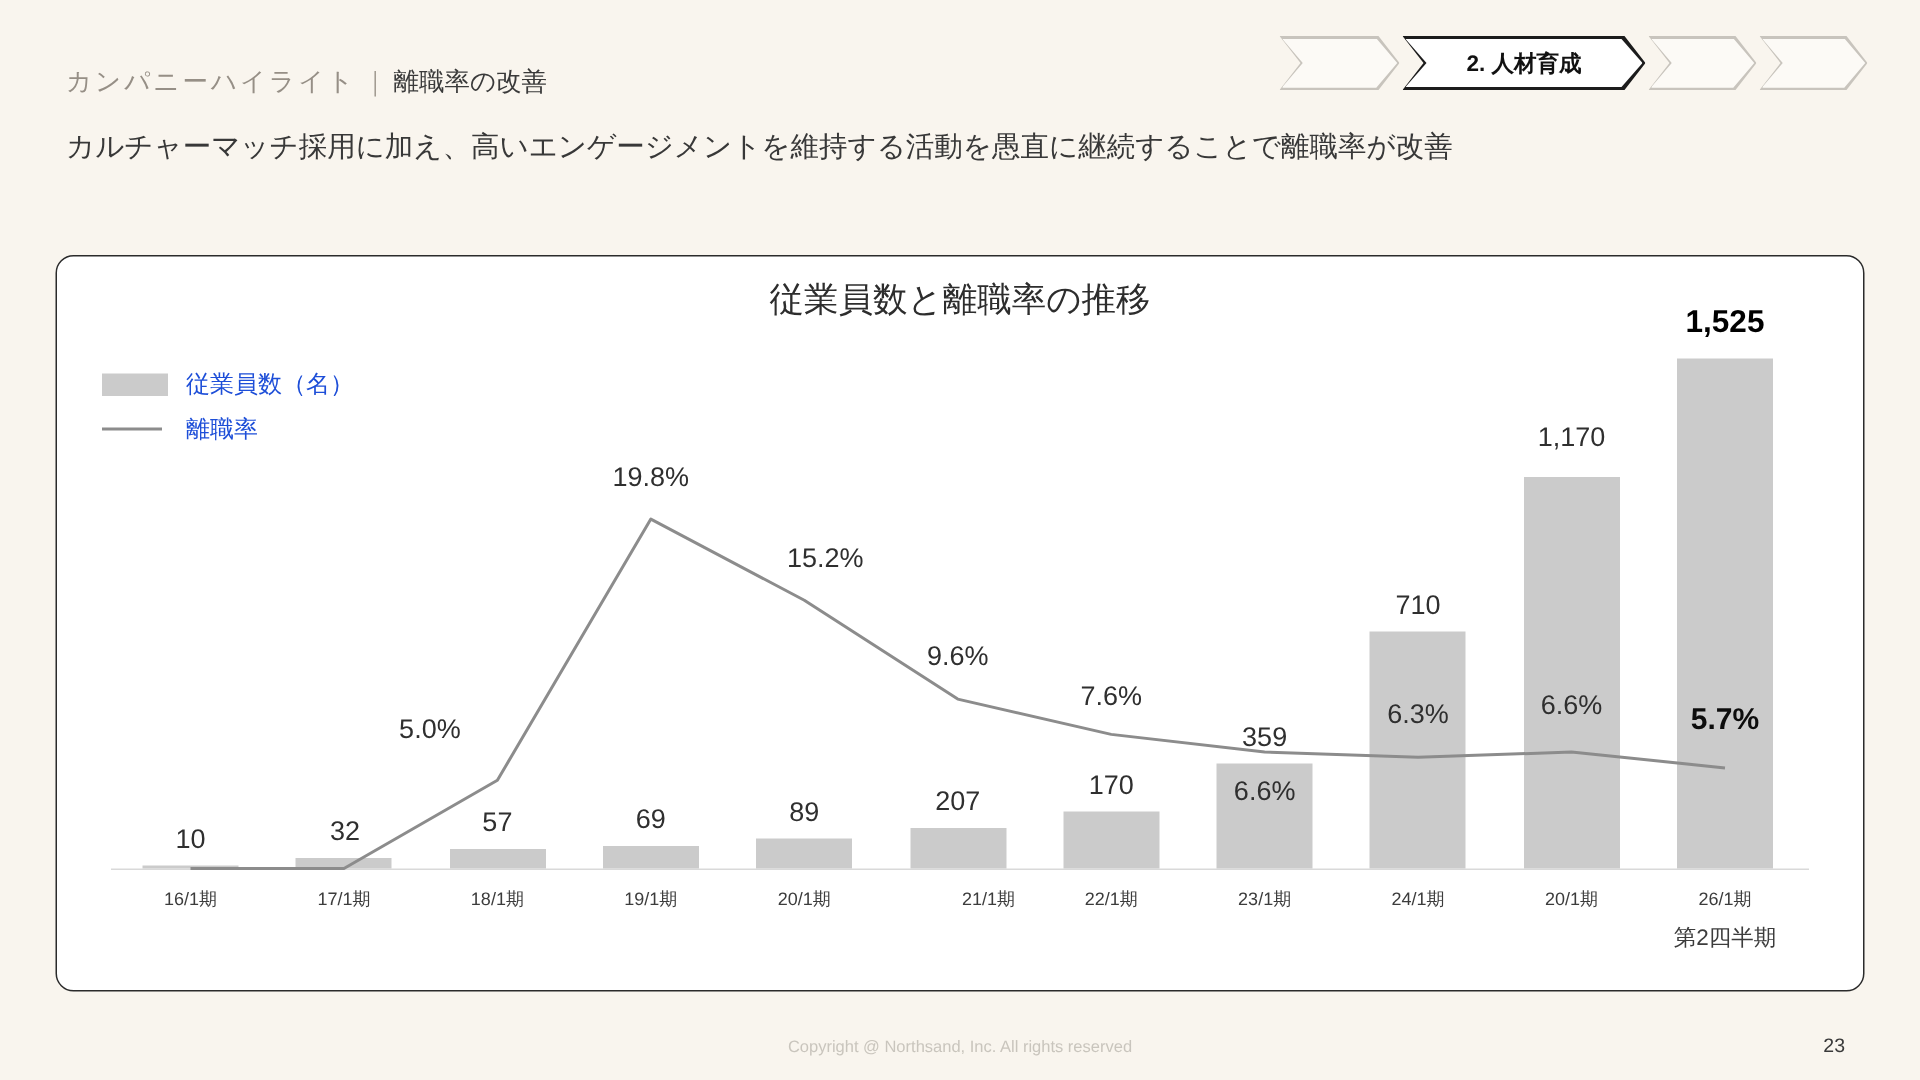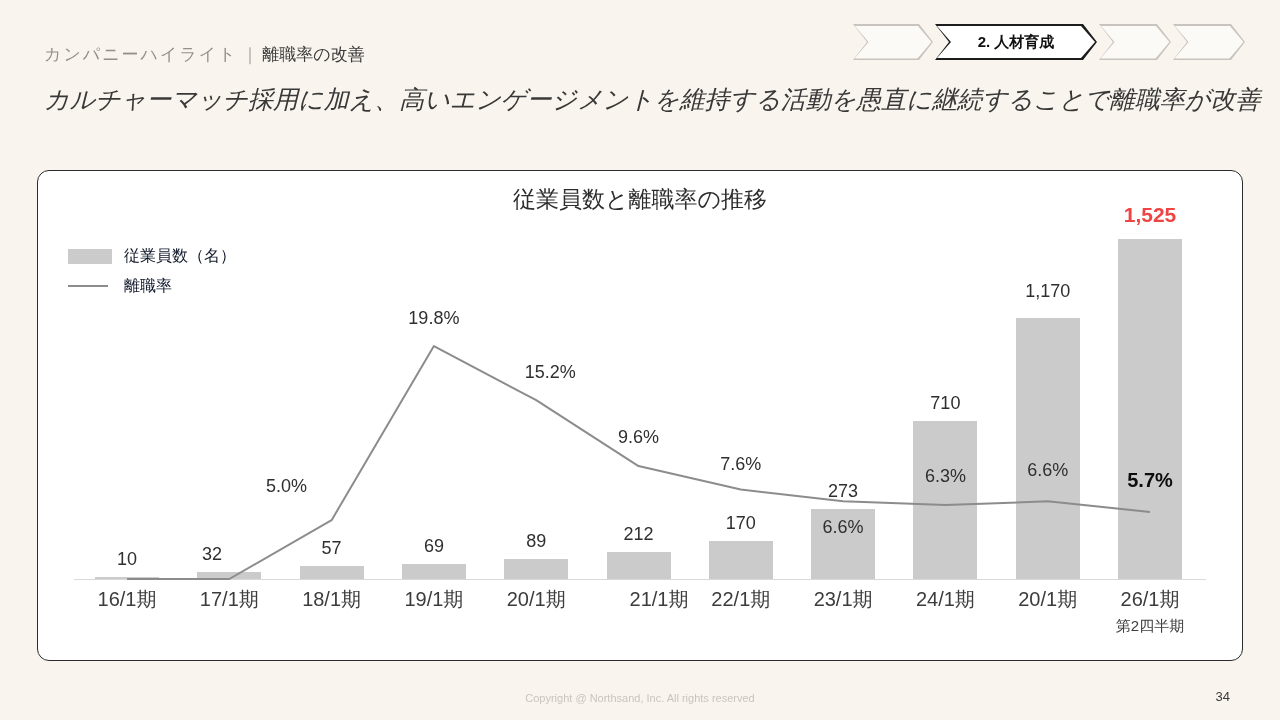--- a/index.html
+++ b/index.html
@@ -16,21 +16,21 @@
   
   .header-line{
     position:absolute;left:44px;top:44px;
     font-size:17px;line-height:22px;white-space:nowrap;
   }
   .header-section{color:#968f86;letter-spacing:2px;}
   .header-sep{color:#a39c92;margin:0 4px;}
   .header-topic{color:#3a3a3a;}
   .subtitle{
     position:absolute;left:44px;top:84px;
-    font-size:25px;line-height:30px;color:#383838;white-space:nowrap;font-style:italic;
+    font-size:19px;line-height:30px;color:#383838;white-space:nowrap;
   }
   
   .nav{
     position:absolute;top:24px;left:853px;height:36px;
     display:flex;gap:2px;
   }
   .chev{position:relative;height:36px;flex:none;}
   .chev-outer,.chev-inner{
     clip-path:polygon(0 0, calc(100% - 14px) 0, 100% 50%, calc(100% - 14px) 100%, 0 100%, 14px 50%);
   }
@@ -49,37 +49,37 @@
     box-sizing:border-box;
   }
   .chart-title{
     position:absolute;left:0;right:0;top:13px;
     text-align:center;font-size:23px;color:#2d2d2d;
   }
   .legend{position:absolute;left:30px;top:74px;}
   .legend-row{display:flex;align-items:center;height:22px;margin-bottom:8px;}
   .legend-swatch-bar{width:44px;height:15px;background:#cbcbcb;margin-right:12px;flex:none;}
   .legend-swatch-line{width:40px;height:0;border-top:2px solid #8c8c8c;margin-right:16px;flex:none;}
-  .legend-label{font-size:16px;color:#0f172a;white-space:nowrap;}
+  .legend-label{font-size:16px;color:#1d4ed8;white-space:nowrap;}
   .plot{position:absolute;inset:0;}
   .axis-line{position:absolute;left:36px;width:1132px;top:408px;height:1px;background:#d9d9d9;}
   .bar{position:absolute;background:#cbcbcb;}
   .bar-label{
     position:absolute;width:140px;text-align:center;
     font-size:18px;line-height:20px;color:#2f2f2f;white-space:nowrap;
   }
-  .bar-label.emph{font-size:21px;line-height:26px;font-weight:bold;color:#ef4444;}
+  .bar-label.emph{font-size:21px;line-height:26px;font-weight:bold;color:#000000;}
   .pct-label{
     position:absolute;width:120px;text-align:center;
     font-size:18px;line-height:22px;color:#2f2f2f;white-space:nowrap;
   }
   .pct-label.emph{font-size:20px;font-weight:bold;color:#0d0d0d;}
   .tick-label{
     position:absolute;width:120px;top:418px;text-align:center;
-    font-size:20px;line-height:20px;color:#3c3c3c;white-space:nowrap;
+    font-size:12px;line-height:20px;color:#3c3c3c;white-space:nowrap;
   }
   .tick-note{
     position:absolute;width:120px;top:446px;text-align:center;
     font-size:15px;line-height:18px;color:#3c3c3c;white-space:nowrap;
   }
   .line-svg{position:absolute;left:0;top:0;}
   
   .copyright{
     position:absolute;left:0;right:0;top:692px;text-align:center;
     font-size:11px;color:#c9c5bd;
@@ -137,39 +137,39 @@
       </div>
     </div>
 
     <div class="plot">
       <div class="axis-line"></div>
 
     <div class="bar" style="left: 57px; top: 405.77px; width: 64px; height: 2.22951px; background: rgb(203, 203, 203);"></div>
         <div class="bar-label" style="left: 19px; top: 377.77px;">10</div>
         <div class="tick-label" style="left: 29px;">16/1期</div>
         <div class="bar" style="left: 159.3px; top: 400.866px; width: 64px; height: 7.13443px; background: rgb(203, 203, 203);"></div>
-        <div class="bar-label" style="left: 104px; top: 372.866px;">32</div>
+        <div class="bar-label" style="left: 122px; top: 372.866px;">32</div>
         <div class="tick-label" style="left: 131.3px;">17/1期</div>
         <div class="bar" style="left: 261.6px; top: 395.292px; width: 64px; height: 12.7082px; background: rgb(203, 203, 203);"></div>
         <div class="bar-label" style="left: 223.6px; top: 367.292px;">57</div>
         <div class="tick-label" style="left: 233.6px;">18/1期</div>
         <div class="bar" style="left: 363.9px; top: 392.616px; width: 64px; height: 15.3836px; background: rgb(203, 203, 203);"></div>
         <div class="bar-label" style="left: 325.9px; top: 364.616px;">69</div>
         <div class="tick-label" style="left: 335.9px;">19/1期</div>
         <div class="bar" style="left: 466.2px; top: 388.157px; width: 64px; height: 19.8426px; background: rgb(203, 203, 203);"></div>
         <div class="bar-label" style="left: 428.2px; top: 360.157px;">89</div>
         <div class="tick-label" style="left: 438.2px;">20/1期</div>
         <div class="bar" style="left: 568.5px; top: 380.8px; width: 64px; height: 27.2px; background: rgb(203, 203, 203);"></div>
-        <div class="bar-label" style="left: 530.5px; top: 352.8px;">212</div>
+        <div class="bar-label" style="left: 530.5px; top: 352.8px;">207</div>
         <div class="tick-label" style="left: 561px;">21/1期</div>
         <div class="bar" style="left: 670.8px; top: 370.098px; width: 64px; height: 37.9016px; background: rgb(203, 203, 203);"></div>
         <div class="bar-label" style="left: 632.8px; top: 342.098px;">170</div>
         <div class="tick-label" style="left: 642.8px;">22/1期</div>
         <div class="bar" style="left: 773.1px; top: 337.993px; width: 64px; height: 70.0066px; background: rgb(203, 203, 203);"></div>
-        <div class="bar-label" style="left: 735.1px; top: 309.993px;">273</div>
+        <div class="bar-label" style="left: 735.1px; top: 309.993px;">359</div>
         <div class="tick-label" style="left: 745.1px;">23/1期</div>
         <div class="bar" style="left: 875.4px; top: 249.705px; width: 64px; height: 158.295px; background: rgb(203, 203, 203);"></div>
         <div class="bar-label" style="left: 837.4px; top: 221.705px;">710</div>
         <div class="tick-label" style="left: 847.4px;">24/1期</div>
         <div class="bar" style="left: 977.7px; top: 147.148px; width: 64px; height: 260.852px; background: rgb(203, 203, 203);"></div>
         <div class="bar-label" style="left: 939.7px; top: 110px;">1,170</div>
         <div class="tick-label" style="left: 949.7px;">20/1期</div>
         <div class="bar" style="left: 1080px; top: 68px; width: 64px; height: 340px; background: rgb(203, 203, 203);"></div>
         <div class="bar-label emph" style="left: 1042px; top: 31px;">1,525</div>
         <div class="tick-label" style="left: 1052px;">26/1期</div>
@@ -183,15 +183,15 @@
         <div class="pct-label" style="left: 540.5px; top: 255.059px;">9.6%</div>
         <div class="pct-label" style="left: 642.8px; top: 281.588px;">7.6%</div>
         <div class="pct-label" style="left: 745.1px; top: 345.353px;">6.6%</div>
         <div class="pct-label" style="left: 847.4px; top: 293.882px;">6.3%</div>
         <div class="pct-label" style="left: 949.7px; top: 288.353px;">6.6%</div>
         <div class="pct-label emph" style="left: 1052px; top: 297.941px;">5.7%</div>
       </div>
   </div>
 
   <div class="copyright">Copyright @ Northsand, Inc. All rights reserved</div>
-  <div class="page-number">34</div>
+  <div class="page-number">23</div>
 
 </div>
 
 </body></html>

